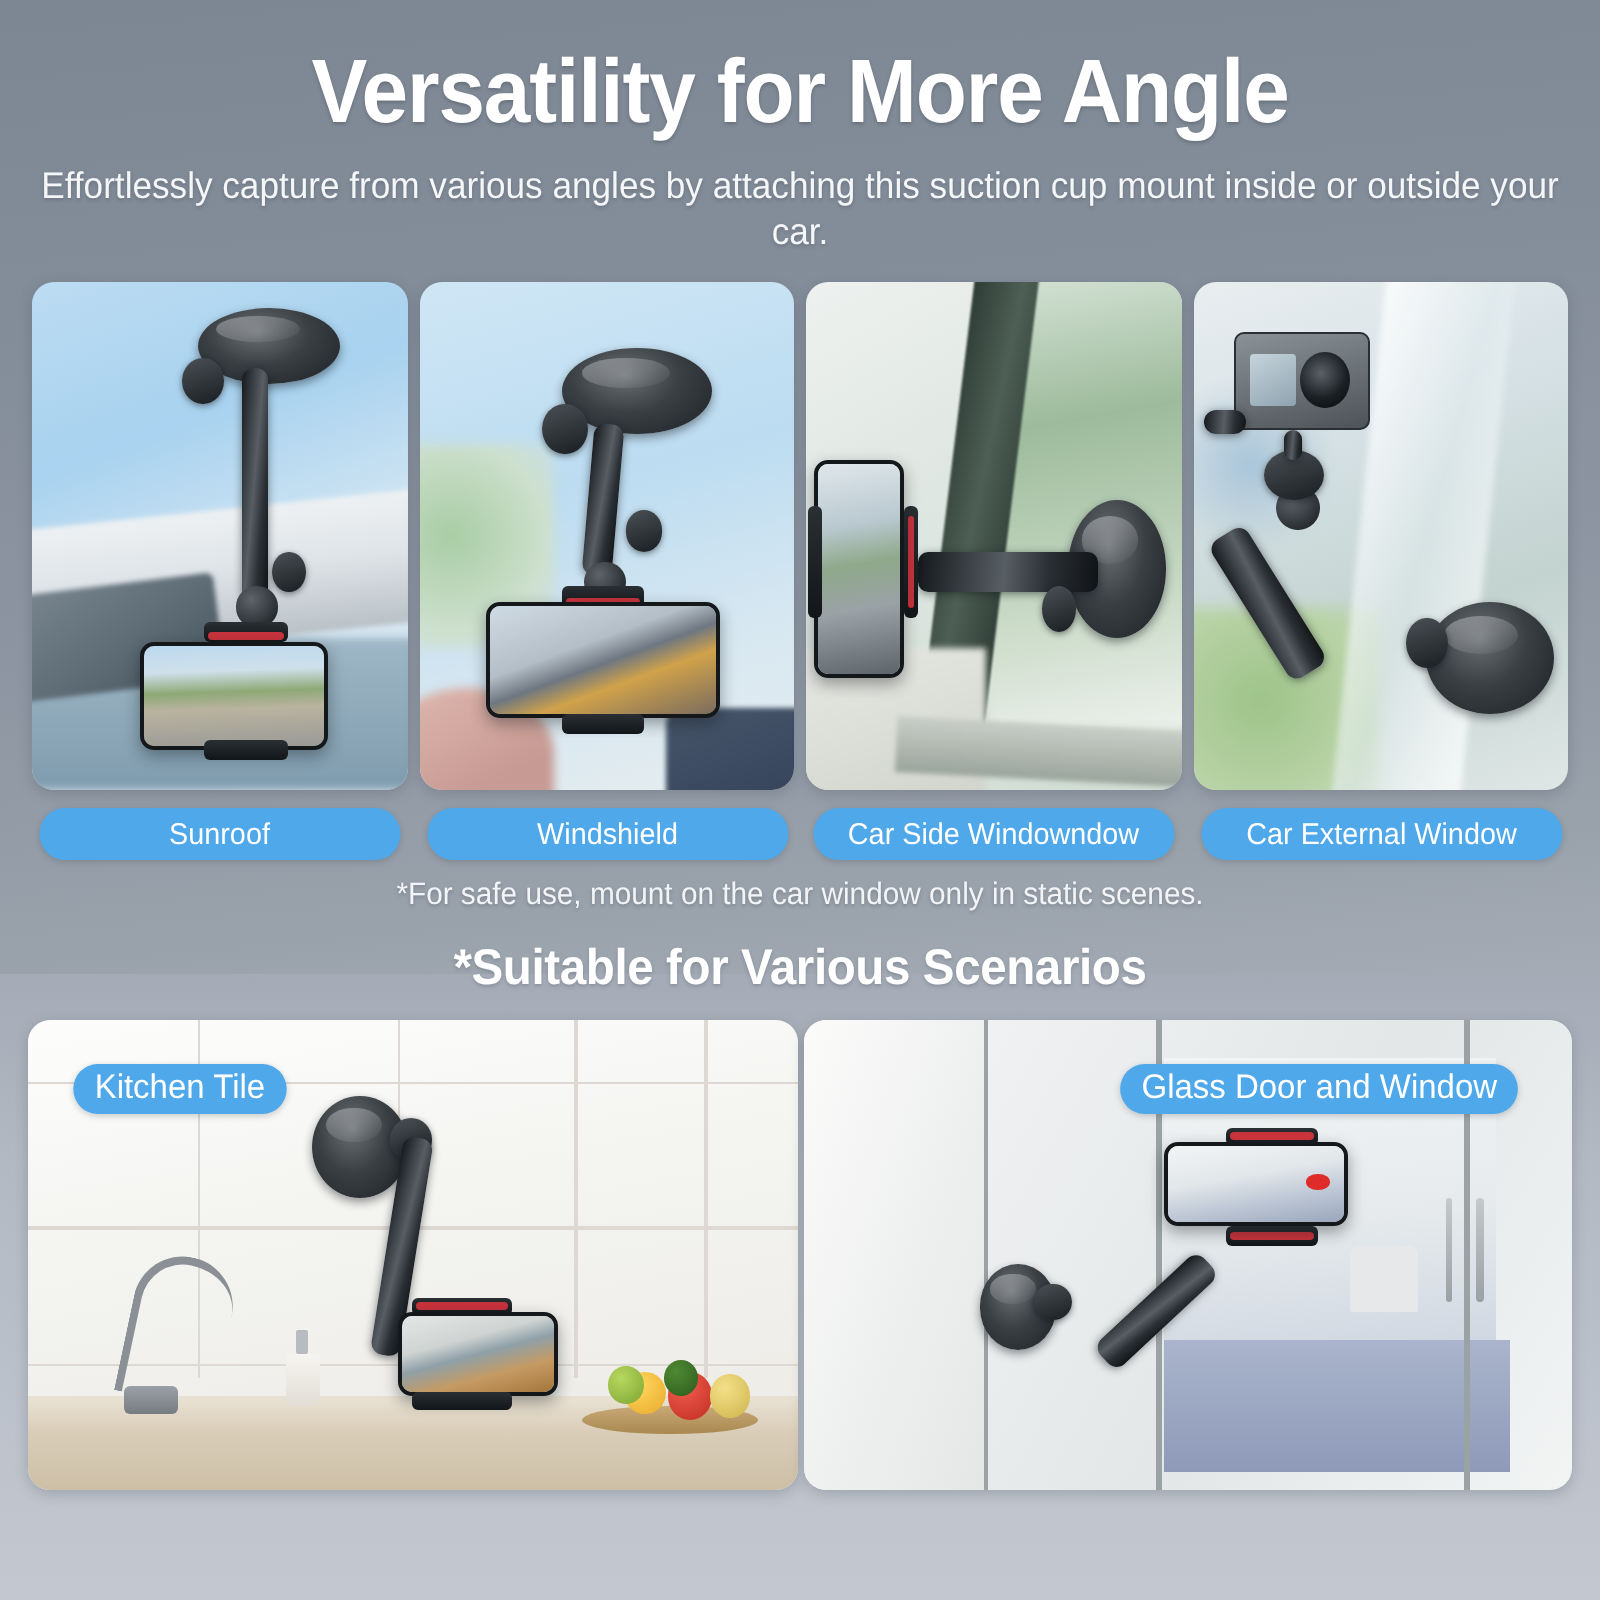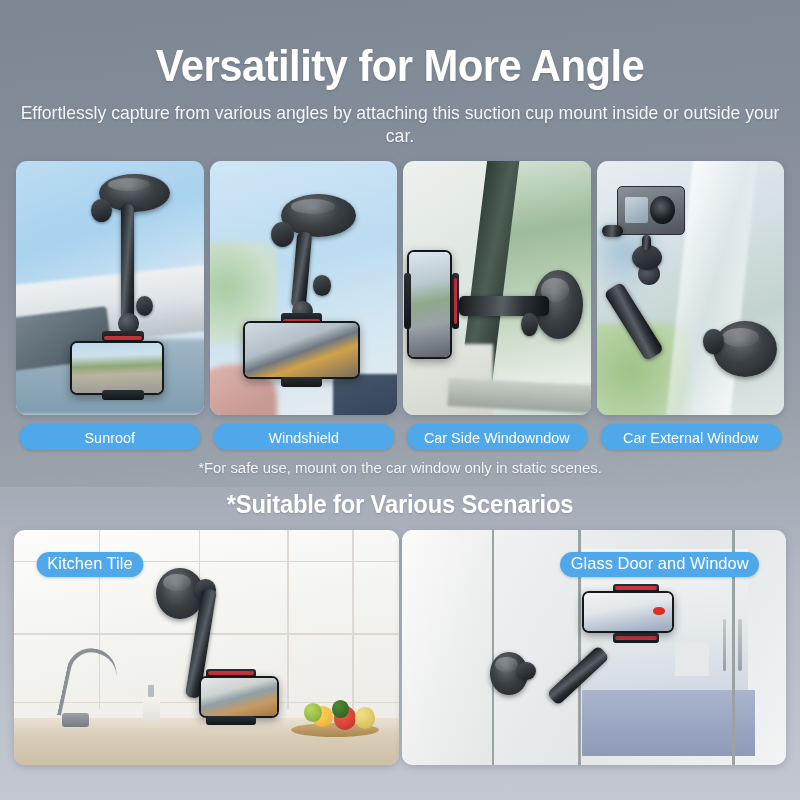--- a/index.html
+++ b/index.html
@@ -4,21 +4,21 @@
 <style>
   * { margin:0; padding:0; box-sizing:border-box; }
   html,body { width:800px; height:800px; overflow:hidden; }
   body {
     font-family:"Liberation Sans", sans-serif;
     background:linear-gradient(175deg,#7d8793 0%,#838d99 18%,#8c95a1 38%,#99a1ab 55%,#aeb5bf 72%,#bcc2cb 88%,#c2c7cf 100%);
     position:relative;
   }
 
   
-  .hero { padding-top:22px; text-align:center;margin-top:20px; }
+  .hero { padding-top:22px; text-align:center; }
   .hero-title {
     font-size:45px; font-weight:700; color:#ffffff; line-height:1.06;
     letter-spacing:-0.6px; transform:scaleX(0.93); transform-origin:center;
     text-shadow:0 1px 2px rgba(40,48,58,.30);
   }
   .hero-sub {
     margin-top:11px; font-size:18.5px; font-weight:400; color:#f4f6f8;
     line-height:1.28; transform:scaleX(0.95); transform-origin:center;
     text-shadow:0 1px 2px rgba(40,48,58,.26);
   }

